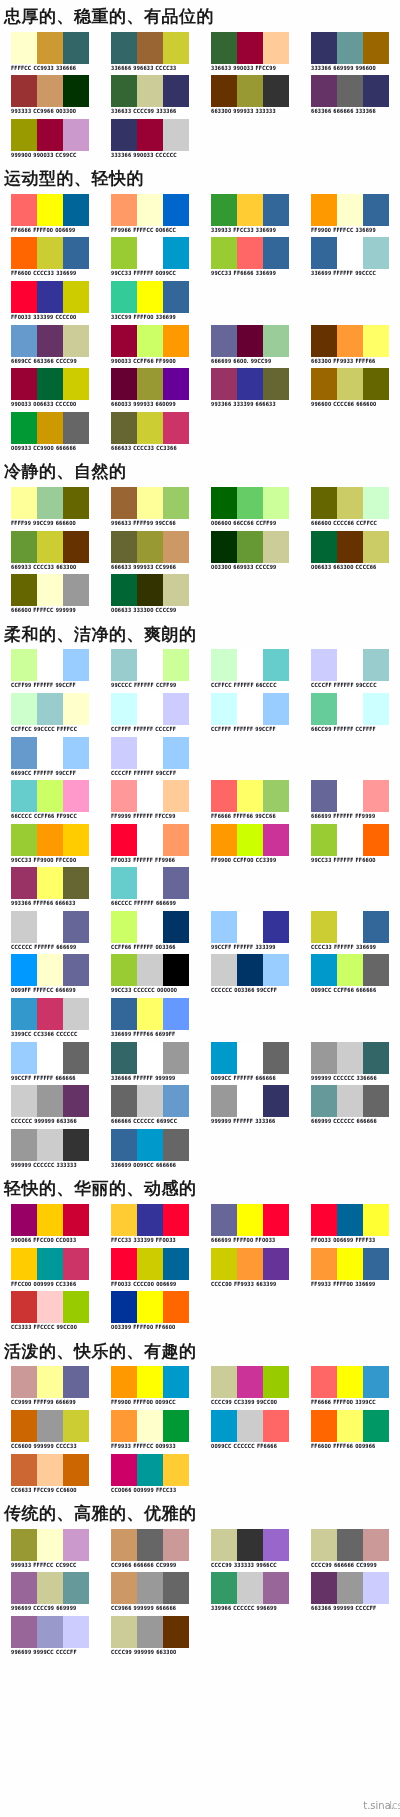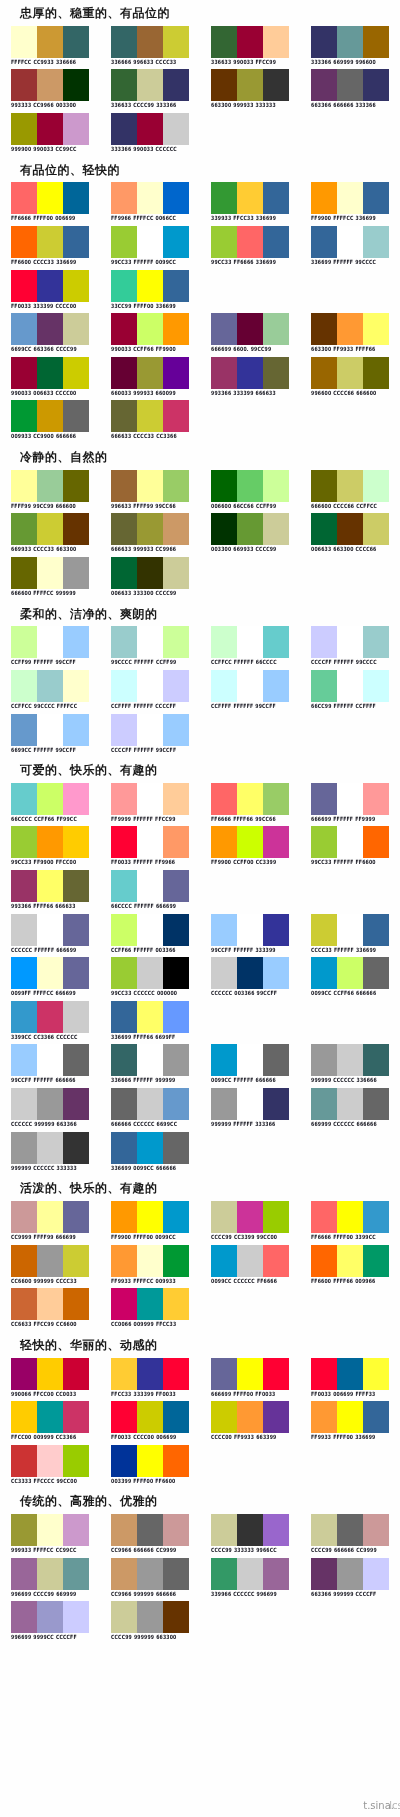--- a/index.html
+++ b/index.html
@@ -16,24 +16,24 @@
     min-height:1817px;
     background:#fefefe;
     overflow:hidden;
   }
 
   
   .section{ margin:0 0 0 0; }
   .section-title{
     font-family:"DejaVu Sans","Liberation Sans",sans-serif;
     font-weight:bold;
-    font-size:12px;
+    font-size:17px;
     color:#1a1a1a;
     letter-spacing:0.5px;
-    padding:7px 0 5px 20px;
+    padding:7px 0 5px 4px;
     line-height:1.15;
     white-space:nowrap;
   }
 
   
   .rows{ }
   .prow{
     display:flex;
     align-items:flex-start;
     margin-bottom:2px;
@@ -222,21 +222,21 @@
               <div class="codes">
                 <span class="code">333366</span>
                 <span class="code">990033</span>
                 <span class="code">CCCCCC</span>
               </div>
             </div>
           </div>
         </div>
       </div>
       <div class="section">
-        <div class="section-title">有品位的、轻快的</div>
+        <div class="section-title">运动型的、轻快的</div>
         <div class="rows">
           <div class="prow">
             <div class="palette">
               <div class="swatches">
                 <div class="sw" style="background: rgb(255, 102, 102);"></div>
                 <div class="sw" style="background: rgb(255, 255, 0);"></div>
                 <div class="sw" style="background: rgb(0, 102, 153);"></div>
               </div>
               <div class="codes">
                 <span class="code">FF6666</span>
@@ -745,21 +745,20 @@
               <div class="codes">
                 <span class="code">CCCCFF</span>
                 <span class="code">FFFFFF</span>
                 <span class="code">99CCFF</span>
               </div>
             </div>
           </div>
         </div>
       </div>
       <div class="section">
-        <div class="section-title">可爱的、快乐的、有趣的</div>
         <div class="rows">
           <div class="prow">
             <div class="palette">
               <div class="swatches">
                 <div class="sw" style="background: rgb(102, 204, 204);"></div>
                 <div class="sw" style="background: rgb(204, 255, 102);"></div>
                 <div class="sw" style="background: rgb(255, 153, 204);"></div>
               </div>
               <div class="codes">
                 <span class="code">66CCCC</span>
@@ -1130,20 +1129,151 @@
             <div class="palette">
               <div class="swatches">
                 <div class="sw" style="background: rgb(51, 102, 153);"></div>
                 <div class="sw" style="background: rgb(0, 153, 204);"></div>
                 <div class="sw" style="background: rgb(102, 102, 102);"></div>
               </div>
               <div class="codes">
                 <span class="code">336699</span>
                 <span class="code">0099CC</span>
                 <span class="code">666666</span>
+              </div>
+            </div>
+          </div>
+        </div>
+      </div>
+      <div class="section">
+        <div class="section-title">轻快的、华丽的、动感的</div>
+        <div class="rows">
+          <div class="prow">
+            <div class="palette">
+              <div class="swatches">
+                <div class="sw" style="background: rgb(153, 0, 102);"></div>
+                <div class="sw" style="background: rgb(255, 204, 0);"></div>
+                <div class="sw" style="background: rgb(204, 0, 51);"></div>
+              </div>
+              <div class="codes">
+                <span class="code">990066</span>
+                <span class="code">FFCC00</span>
+                <span class="code">CC0033</span>
+              </div>
+            </div>
+            <div class="palette">
+              <div class="swatches">
+                <div class="sw" style="background: rgb(255, 204, 51);"></div>
+                <div class="sw" style="background: rgb(51, 51, 153);"></div>
+                <div class="sw" style="background: rgb(255, 0, 51);"></div>
+              </div>
+              <div class="codes">
+                <span class="code">FFCC33</span>
+                <span class="code">333399</span>
+                <span class="code">FF0033</span>
+              </div>
+            </div>
+            <div class="palette">
+              <div class="swatches">
+                <div class="sw" style="background: rgb(102, 102, 153);"></div>
+                <div class="sw" style="background: rgb(255, 255, 0);"></div>
+                <div class="sw" style="background: rgb(255, 0, 51);"></div>
+              </div>
+              <div class="codes">
+                <span class="code">666699</span>
+                <span class="code">FFFF00</span>
+                <span class="code">FF0033</span>
+              </div>
+            </div>
+            <div class="palette">
+              <div class="swatches">
+                <div class="sw" style="background: rgb(255, 0, 51);"></div>
+                <div class="sw" style="background: rgb(0, 102, 153);"></div>
+                <div class="sw" style="background: rgb(255, 255, 51);"></div>
+              </div>
+              <div class="codes">
+                <span class="code">FF0033</span>
+                <span class="code">006699</span>
+                <span class="code">FFFF33</span>
+              </div>
+            </div>
+          </div>
+          <div class="prow">
+            <div class="palette">
+              <div class="swatches">
+                <div class="sw" style="background: rgb(255, 204, 0);"></div>
+                <div class="sw" style="background: rgb(0, 153, 153);"></div>
+                <div class="sw" style="background: rgb(204, 51, 102);"></div>
+              </div>
+              <div class="codes">
+                <span class="code">FFCC00</span>
+                <span class="code">009999</span>
+                <span class="code">CC3366</span>
+              </div>
+            </div>
+            <div class="palette">
+              <div class="swatches">
+                <div class="sw" style="background: rgb(255, 0, 51);"></div>
+                <div class="sw" style="background: rgb(204, 204, 0);"></div>
+                <div class="sw" style="background: rgb(0, 102, 153);"></div>
+              </div>
+              <div class="codes">
+                <span class="code">FF0033</span>
+                <span class="code">CCCC00</span>
+                <span class="code">006699</span>
+              </div>
+            </div>
+            <div class="palette">
+              <div class="swatches">
+                <div class="sw" style="background: rgb(204, 204, 0);"></div>
+                <div class="sw" style="background: rgb(255, 153, 51);"></div>
+                <div class="sw" style="background: rgb(102, 51, 153);"></div>
+              </div>
+              <div class="codes">
+                <span class="code">CCCC00</span>
+                <span class="code">FF9933</span>
+                <span class="code">663399</span>
+              </div>
+            </div>
+            <div class="palette">
+              <div class="swatches">
+                <div class="sw" style="background: rgb(255, 153, 51);"></div>
+                <div class="sw" style="background: rgb(255, 255, 0);"></div>
+                <div class="sw" style="background: rgb(51, 102, 153);"></div>
+              </div>
+              <div class="codes">
+                <span class="code">FF9933</span>
+                <span class="code">FFFF00</span>
+                <span class="code">336699</span>
+              </div>
+            </div>
+          </div>
+          <div class="prow">
+            <div class="palette">
+              <div class="swatches">
+                <div class="sw" style="background: rgb(204, 51, 51);"></div>
+                <div class="sw" style="background: rgb(255, 204, 204);"></div>
+                <div class="sw" style="background: rgb(153, 204, 0);"></div>
+              </div>
+              <div class="codes">
+                <span class="code">CC3333</span>
+                <span class="code">FFCCCC</span>
+                <span class="code">99CC00</span>
+              </div>
+            </div>
+            <div class="palette">
+              <div class="swatches">
+                <div class="sw" style="background: rgb(0, 51, 153);"></div>
+                <div class="sw" style="background: rgb(255, 255, 0);"></div>
+                <div class="sw" style="background: rgb(255, 102, 0);"></div>
+              </div>
+              <div class="codes">
+                <span class="code">003399</span>
+                <span class="code">FFFF00</span>
+                <span class="code">FF6600</span>
               </div>
             </div>
           </div>
         </div>
       </div>
       <div class="section">
         <div class="section-title">活泼的、快乐的、有趣的</div>
         <div class="rows">
           <div class="prow">
             <div class="palette">
@@ -1261,151 +1391,20 @@
             <div class="palette">
               <div class="swatches">
                 <div class="sw" style="background: rgb(204, 0, 102);"></div>
                 <div class="sw" style="background: rgb(0, 153, 153);"></div>
                 <div class="sw" style="background: rgb(255, 204, 51);"></div>
               </div>
               <div class="codes">
                 <span class="code">CC0066</span>
                 <span class="code">009999</span>
                 <span class="code">FFCC33</span>
-              </div>
-            </div>
-          </div>
-        </div>
-      </div>
-      <div class="section">
-        <div class="section-title">轻快的、华丽的、动感的</div>
-        <div class="rows">
-          <div class="prow">
-            <div class="palette">
-              <div class="swatches">
-                <div class="sw" style="background: rgb(153, 0, 102);"></div>
-                <div class="sw" style="background: rgb(255, 204, 0);"></div>
-                <div class="sw" style="background: rgb(204, 0, 51);"></div>
-              </div>
-              <div class="codes">
-                <span class="code">990066</span>
-                <span class="code">FFCC00</span>
-                <span class="code">CC0033</span>
-              </div>
-            </div>
-            <div class="palette">
-              <div class="swatches">
-                <div class="sw" style="background: rgb(255, 204, 51);"></div>
-                <div class="sw" style="background: rgb(51, 51, 153);"></div>
-                <div class="sw" style="background: rgb(255, 0, 51);"></div>
-              </div>
-              <div class="codes">
-                <span class="code">FFCC33</span>
-                <span class="code">333399</span>
-                <span class="code">FF0033</span>
-              </div>
-            </div>
-            <div class="palette">
-              <div class="swatches">
-                <div class="sw" style="background: rgb(102, 102, 153);"></div>
-                <div class="sw" style="background: rgb(255, 255, 0);"></div>
-                <div class="sw" style="background: rgb(255, 0, 51);"></div>
-              </div>
-              <div class="codes">
-                <span class="code">666699</span>
-                <span class="code">FFFF00</span>
-                <span class="code">FF0033</span>
-              </div>
-            </div>
-            <div class="palette">
-              <div class="swatches">
-                <div class="sw" style="background: rgb(255, 0, 51);"></div>
-                <div class="sw" style="background: rgb(0, 102, 153);"></div>
-                <div class="sw" style="background: rgb(255, 255, 51);"></div>
-              </div>
-              <div class="codes">
-                <span class="code">FF0033</span>
-                <span class="code">006699</span>
-                <span class="code">FFFF33</span>
-              </div>
-            </div>
-          </div>
-          <div class="prow">
-            <div class="palette">
-              <div class="swatches">
-                <div class="sw" style="background: rgb(255, 204, 0);"></div>
-                <div class="sw" style="background: rgb(0, 153, 153);"></div>
-                <div class="sw" style="background: rgb(204, 51, 102);"></div>
-              </div>
-              <div class="codes">
-                <span class="code">FFCC00</span>
-                <span class="code">009999</span>
-                <span class="code">CC3366</span>
-              </div>
-            </div>
-            <div class="palette">
-              <div class="swatches">
-                <div class="sw" style="background: rgb(255, 0, 51);"></div>
-                <div class="sw" style="background: rgb(204, 204, 0);"></div>
-                <div class="sw" style="background: rgb(0, 102, 153);"></div>
-              </div>
-              <div class="codes">
-                <span class="code">FF0033</span>
-                <span class="code">CCCC00</span>
-                <span class="code">006699</span>
-              </div>
-            </div>
-            <div class="palette">
-              <div class="swatches">
-                <div class="sw" style="background: rgb(204, 204, 0);"></div>
-                <div class="sw" style="background: rgb(255, 153, 51);"></div>
-                <div class="sw" style="background: rgb(102, 51, 153);"></div>
-              </div>
-              <div class="codes">
-                <span class="code">CCCC00</span>
-                <span class="code">FF9933</span>
-                <span class="code">663399</span>
-              </div>
-            </div>
-            <div class="palette">
-              <div class="swatches">
-                <div class="sw" style="background: rgb(255, 153, 51);"></div>
-                <div class="sw" style="background: rgb(255, 255, 0);"></div>
-                <div class="sw" style="background: rgb(51, 102, 153);"></div>
-              </div>
-              <div class="codes">
-                <span class="code">FF9933</span>
-                <span class="code">FFFF00</span>
-                <span class="code">336699</span>
-              </div>
-            </div>
-          </div>
-          <div class="prow">
-            <div class="palette">
-              <div class="swatches">
-                <div class="sw" style="background: rgb(204, 51, 51);"></div>
-                <div class="sw" style="background: rgb(255, 204, 204);"></div>
-                <div class="sw" style="background: rgb(153, 204, 0);"></div>
-              </div>
-              <div class="codes">
-                <span class="code">CC3333</span>
-                <span class="code">FFCCCC</span>
-                <span class="code">99CC00</span>
-              </div>
-            </div>
-            <div class="palette">
-              <div class="swatches">
-                <div class="sw" style="background: rgb(0, 51, 153);"></div>
-                <div class="sw" style="background: rgb(255, 255, 0);"></div>
-                <div class="sw" style="background: rgb(255, 102, 0);"></div>
-              </div>
-              <div class="codes">
-                <span class="code">003399</span>
-                <span class="code">FFFF00</span>
-                <span class="code">FF6600</span>
               </div>
             </div>
           </div>
         </div>
       </div>
       <div class="section">
         <div class="section-title">传统的、高雅的、优雅的</div>
         <div class="rows">
           <div class="prow">
             <div class="palette">

